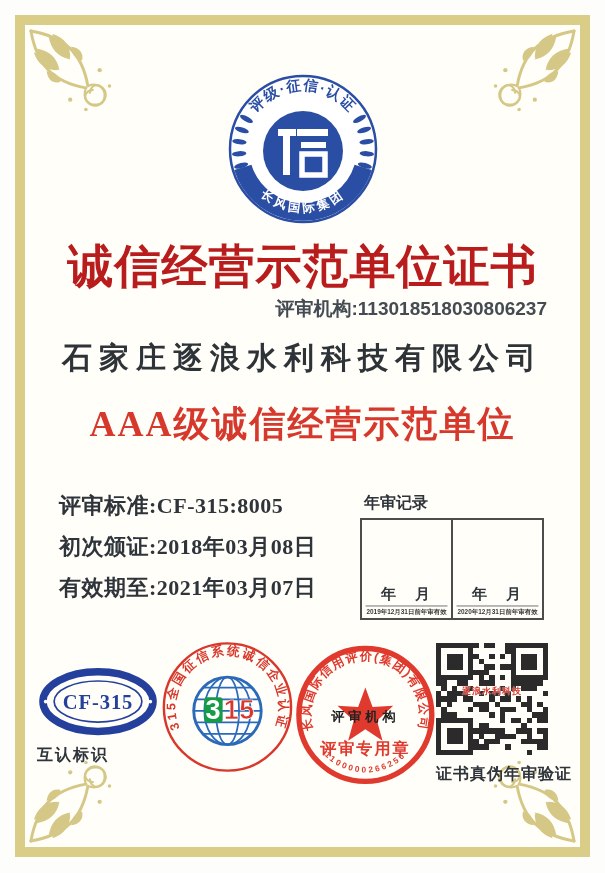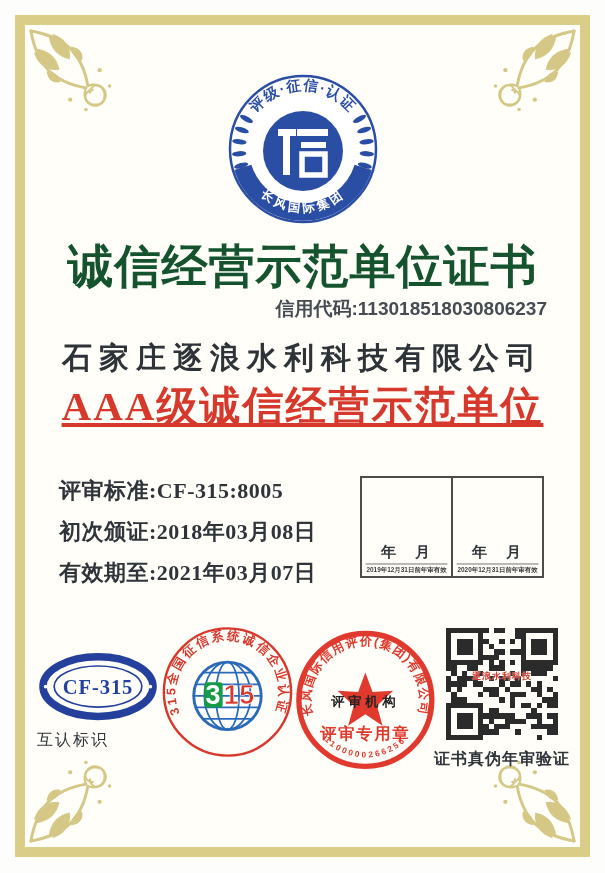--- a/index.html
+++ b/index.html
@@ -11,28 +11,28 @@
            display:flex;flex-direction:column;align-items:center;}
   
   .flourish{position:absolute;width:108px;height:108px;pointer-events:none;}
   .fl-tl{left:27px;top:27px;}
   .fl-tr{right:27px;top:27px;transform:scaleX(-1);}
   .fl-bl{left:27px;bottom:28px;transform:scaleY(-1);}
   .fl-br{right:27px;bottom:28px;transform:scale(-1,-1);}
   
   .badge{margin-top:46px;width:170px;height:155px;}
   
-  .title{margin-top:14px;font-size:46px;font-weight:bold;color:#14532d;
+  .title{margin-top:14px;font-size:46px;font-weight:bold;color:#b91c1c;
          letter-spacing:1px;line-height:1.15;white-space:nowrap;}
   .credit{width:100%;text-align:right;padding-right:33px;box-sizing:border-box;
           font-size:19px;font-weight:bold;color:#454b52;margin-top:3px;}
   .company{margin-top:16px;font-size:30px;font-weight:bold;color:#2e3338;
            letter-spacing:7px;white-space:nowrap;}
-  .award{font-family:"Liberation Serif",serif;font-size:41px;
-         font-weight:bold;color:#d6382c;letter-spacing:2px;white-space:nowrap;text-decoration:underline;}
+  .award{margin-top:21px;font-family:"Liberation Serif",serif;font-size:36px;
+         font-weight:bold;color:#d6382c;letter-spacing:2px;white-space:nowrap;}
   
   .mid-row{margin-top:42px;width:100%;display:flex;box-sizing:border-box;
            padding:0 34px;height:142px;}
   .details{flex:1;display:flex;flex-direction:column;gap:11px;
            font-family:"Liberation Serif",serif;font-weight:bold;color:#2f343a;
            font-size:22px;letter-spacing:0.5px;}
   .detail-line{white-space:nowrap;}
   .review{width:186px;}
   .review-title{font-family:"Liberation Serif",serif;font-weight:bold;
                 font-size:16px;color:#2f343a;margin:2px 0 4px 4px;}
@@ -42,24 +42,24 @@
   .ym{font-family:"Liberation Serif",serif;font-weight:bold;font-size:15px;
       color:#2f343a;text-align:center;letter-spacing:2px;padding-bottom:1px;}
   .note{font-size:7px;font-weight:bold;color:#3a3a3a;text-align:center;
         border-top:1px solid #6a6a6a;padding:1px 0;white-space:nowrap;
         transform:scale(0.92);transform-origin:center;}
   
   .bottom-row{margin-top:4px;width:100%;display:flex;align-items:flex-start;
               justify-content:space-between;box-sizing:border-box;padding:0 12px;}
   .cf-block{margin-top:30px;width:128px;display:flex;flex-direction:column;
             }
-  .cf-caption{margin-top:8px;font-family:"Liberation Serif",serif;font-weight:normal;
+  .cf-caption{margin-top:8px;font-family:"Liberation Serif",serif;font-weight:bold;
               font-size:16px;color:#2f343a;letter-spacing:2px;}
   .qr-block{margin-top:6px;width:132px;display:flex;flex-direction:column;
-            align-items:center;position:relative;}
+            align-items:flex-start;position:relative;}
   .qr-wrap{position:relative;width:112px;height:112px;}
   .qr-overlay{position:absolute;left:0;top:42px;width:112px;text-align:center;
               font-size:9px;font-weight:bold;color:#d6382c;letter-spacing:1px;
               text-shadow:0 0 1px #fff;}
   .qr-caption{margin-top:9px;font-family:"Liberation Serif",serif;font-weight:bold;
               font-size:16px;color:#2f343a;letter-spacing:1px;white-space:nowrap;}
 </style>
 </head>
 <body>
 
@@ -142,40 +142,41 @@
       </g>
       <path d="M24.8,96.4 A63,63 0 0 0 145.2,96.4" fill="none" stroke="#2b4ea5" stroke-width="18"></path>
       <text font-size="12.5" font-weight="bold" fill="#ffffff" letter-spacing="3">
         <textPath href="#badge-bot-arc" startOffset="50%" text-anchor="middle">长风国际集团</textPath>
       </text>
     </svg>
 
     <div class="title">诚信经营示范单位证书</div>
 
     <div class="credit">
-      <span>信用代码:</span><span>113018518030806237</span>
+      <span>评审机构:</span><span>113018518030806237</span>
     </div>
 
     <div class="company">石家庄逐浪水利科技有限公司</div>
 
     <div class="award">AAA级诚信经营示范单位</div>
 
     <div class="mid-row">
       <div class="details">
         <div class="detail-line">
           <span>评审标准:</span><span>CF-315:8005</span>
         </div>
         <div class="detail-line">
           <span>初次颁证:</span><span>2018年03月08日</span>
         </div>
         <div class="detail-line">
           <span>有效期至:</span><span>2021年03月07日</span>
         </div>
       </div>
       <div class="review">
+        <div class="review-title">年审记录</div>
         <div class="review-table">
           <div class="review-cell">
             <div class="ym">年　月</div>
             <div class="note">2019年12月31日前年审有效</div>
           </div>
           <div class="review-cell">
             <div class="ym">年　月</div>
             <div class="note">2020年12月31日前年审有效</div>
           </div>
         </div>

